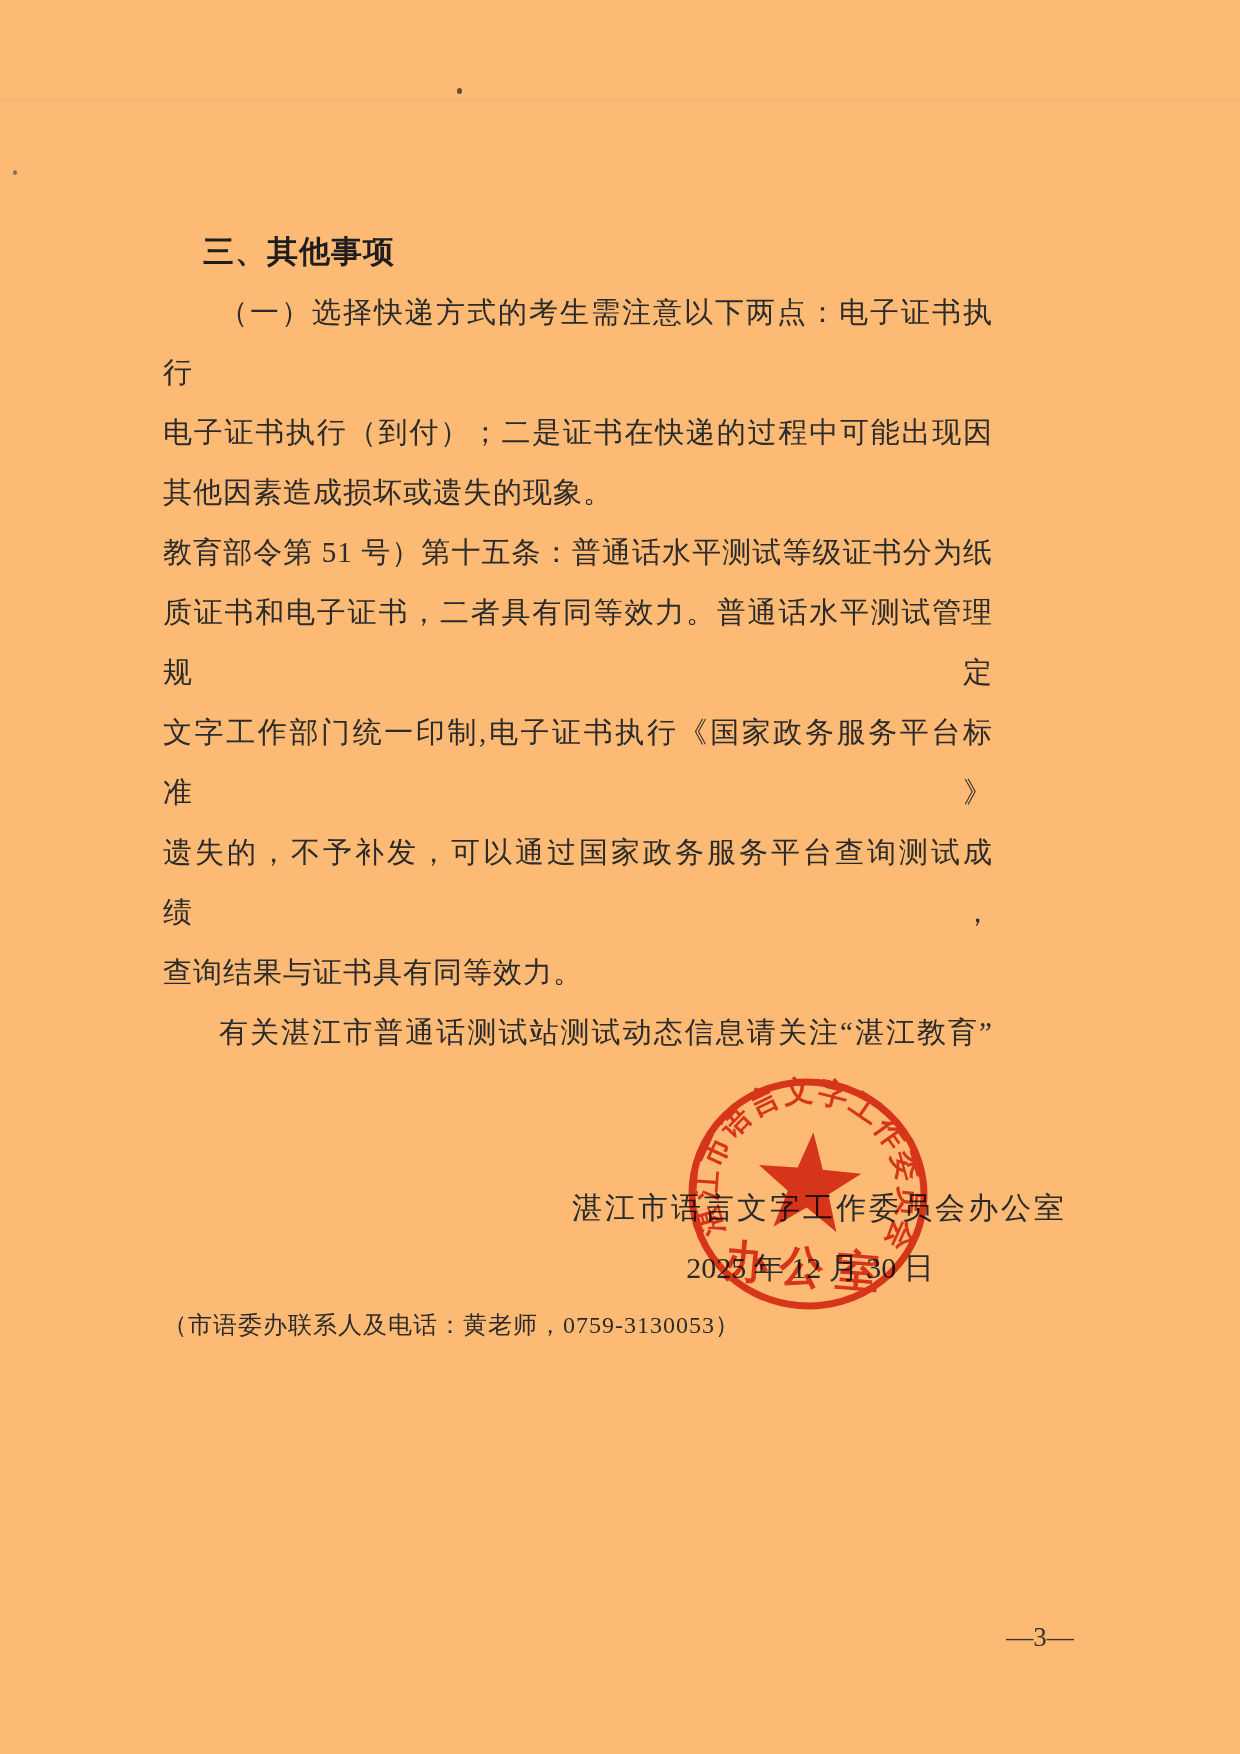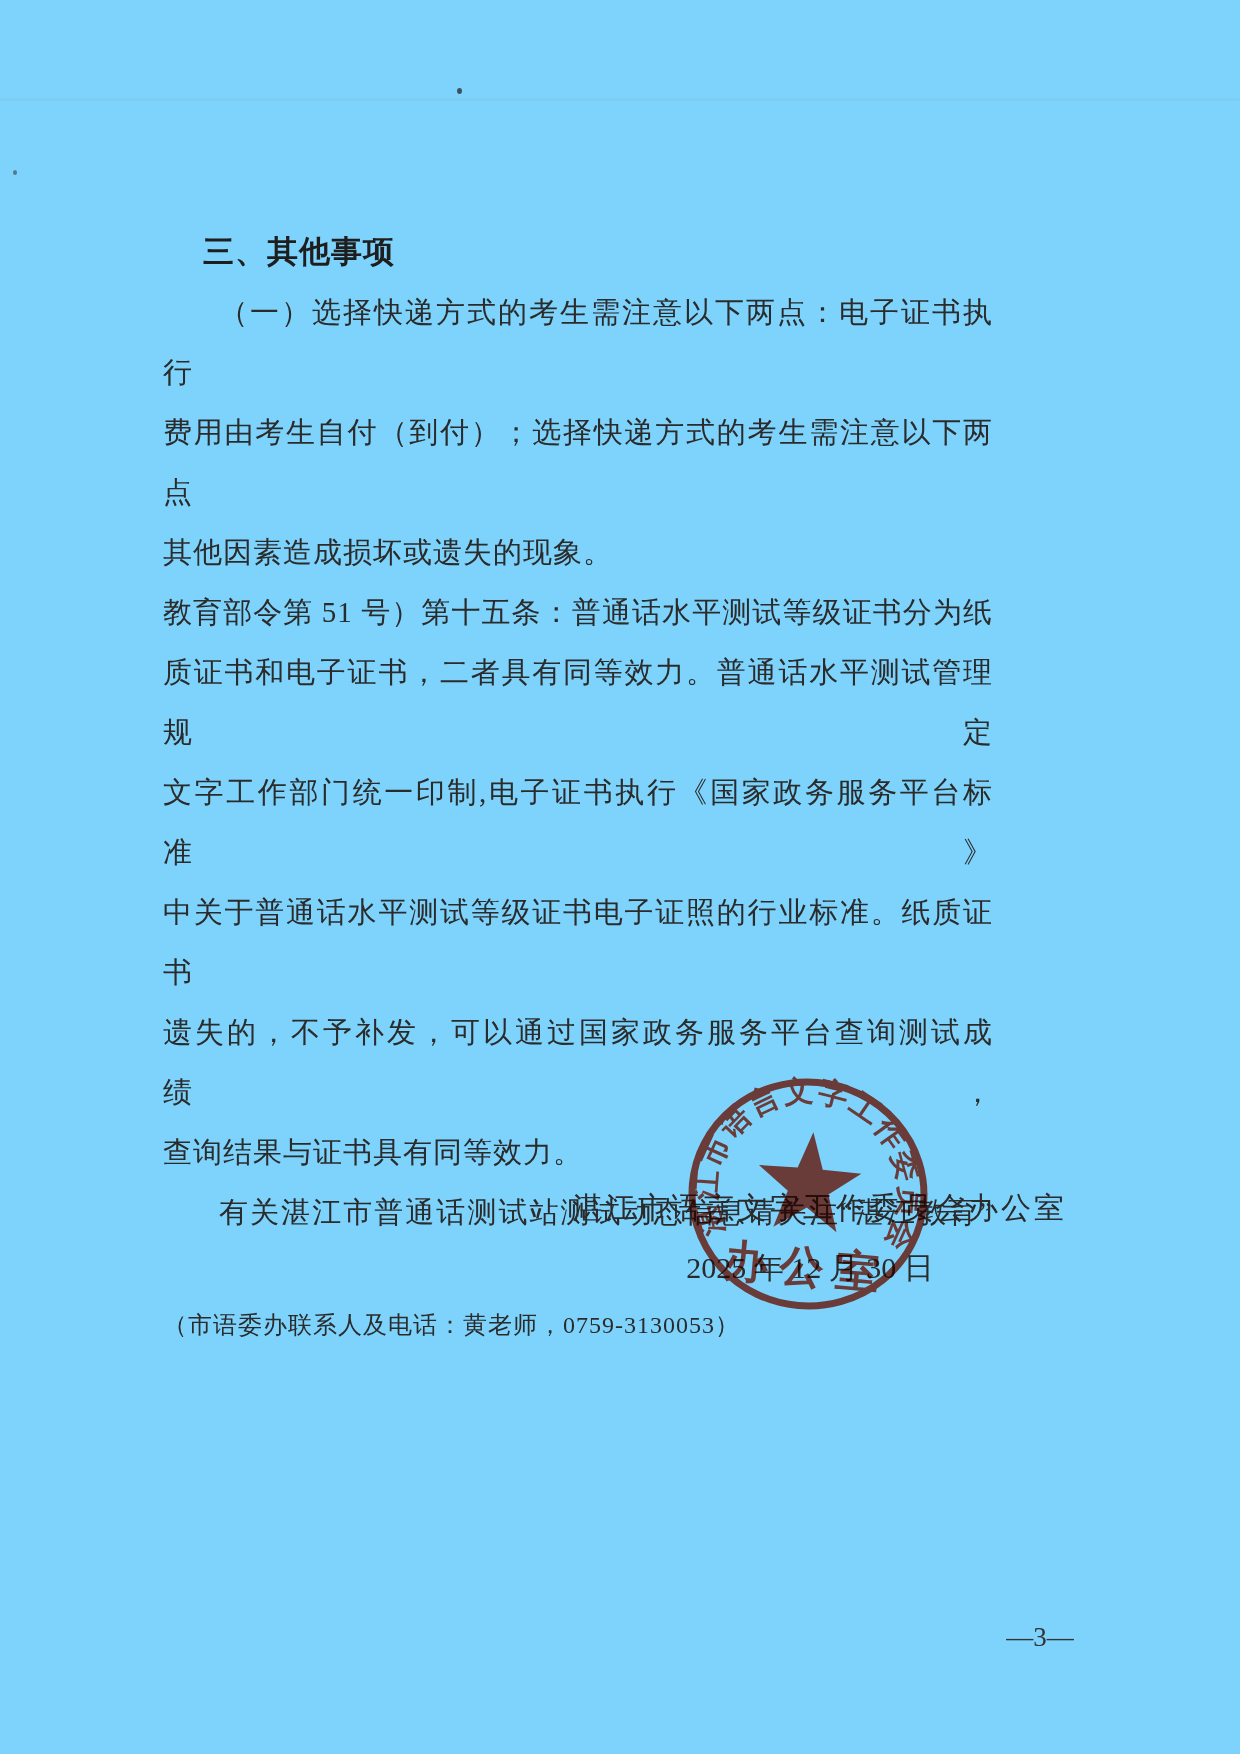--- a/index.html
+++ b/index.html
@@ -1,20 +1,20 @@
 <!DOCTYPE html>
 <html><head>
 <meta charset="utf-8">
 <style>
   html,body{margin:0;padding:0;background:#e9e9e9;}
   .page{
     position:relative;
     width:1240px;height:1754px;
     margin:0 auto;
-    background:#7dd3fc;
+    background:#fdba74;
     overflow:hidden;
     font-family:"Liberation Serif", serif;
     color:#2b2b2b;
   }
   
   .scan-band{
     position:absolute;left:0;top:98px;width:1240px;height:3px;
     background:rgba(120,130,140,0.06);
   }
   .speck{position:absolute;border-radius:50%;}
@@ -89,26 +89,25 @@
 
 <div class="page">
 
   <div class="scan-band"></div>
   <div class="speck speck-a"></div>
   <div class="speck speck-b"></div>
 
   <div class="content">
     <div class="heading">三、其他事项</div>
     <div class="line indent">（一）选择快递方式的考生需注意以下两点：电子证书执行</div>
-    <div class="line">费用由考生自付（到付）；选择快递方式的考生需注意以下两点</div>
+    <div class="line">电子证书执行（到付）；二是证书在快递的过程中可能出现因</div>
     <div class="line last">其他因素造成损坏或遗失的现象。</div>
     <div class="line">教育部令第 51 号）第十五条：普通话水平测试等级证书分为纸</div>
     <div class="line">质证书和电子证书，二者具有同等效力。普通话水平测试管理规定</div>
     <div class="line">文字工作部门统一印制,电子证书执行《国家政务服务平台标准》</div>
-    <div class="line">中关于普通话水平测试等级证书电子证照的行业标准。纸质证书</div>
     <div class="line">遗失的，不予补发，可以通过国家政务服务平台查询测试成绩，</div>
     <div class="line last">查询结果与证书具有同等效力。</div>
     <div class="line indent">有关湛江市普通话测试站测试动态信息请关注“湛江教育”</div>
   </div>
 
   <div class="signoff-org">湛江市语言文字工作委员会办公室</div>
   <div class="signoff-date">2025 年 12 月 30 日</div>
   <div class="signoff-contact">（市语委办联系人及电话：黄老师，0759-3130053）</div>
 
   <div class="seal">

